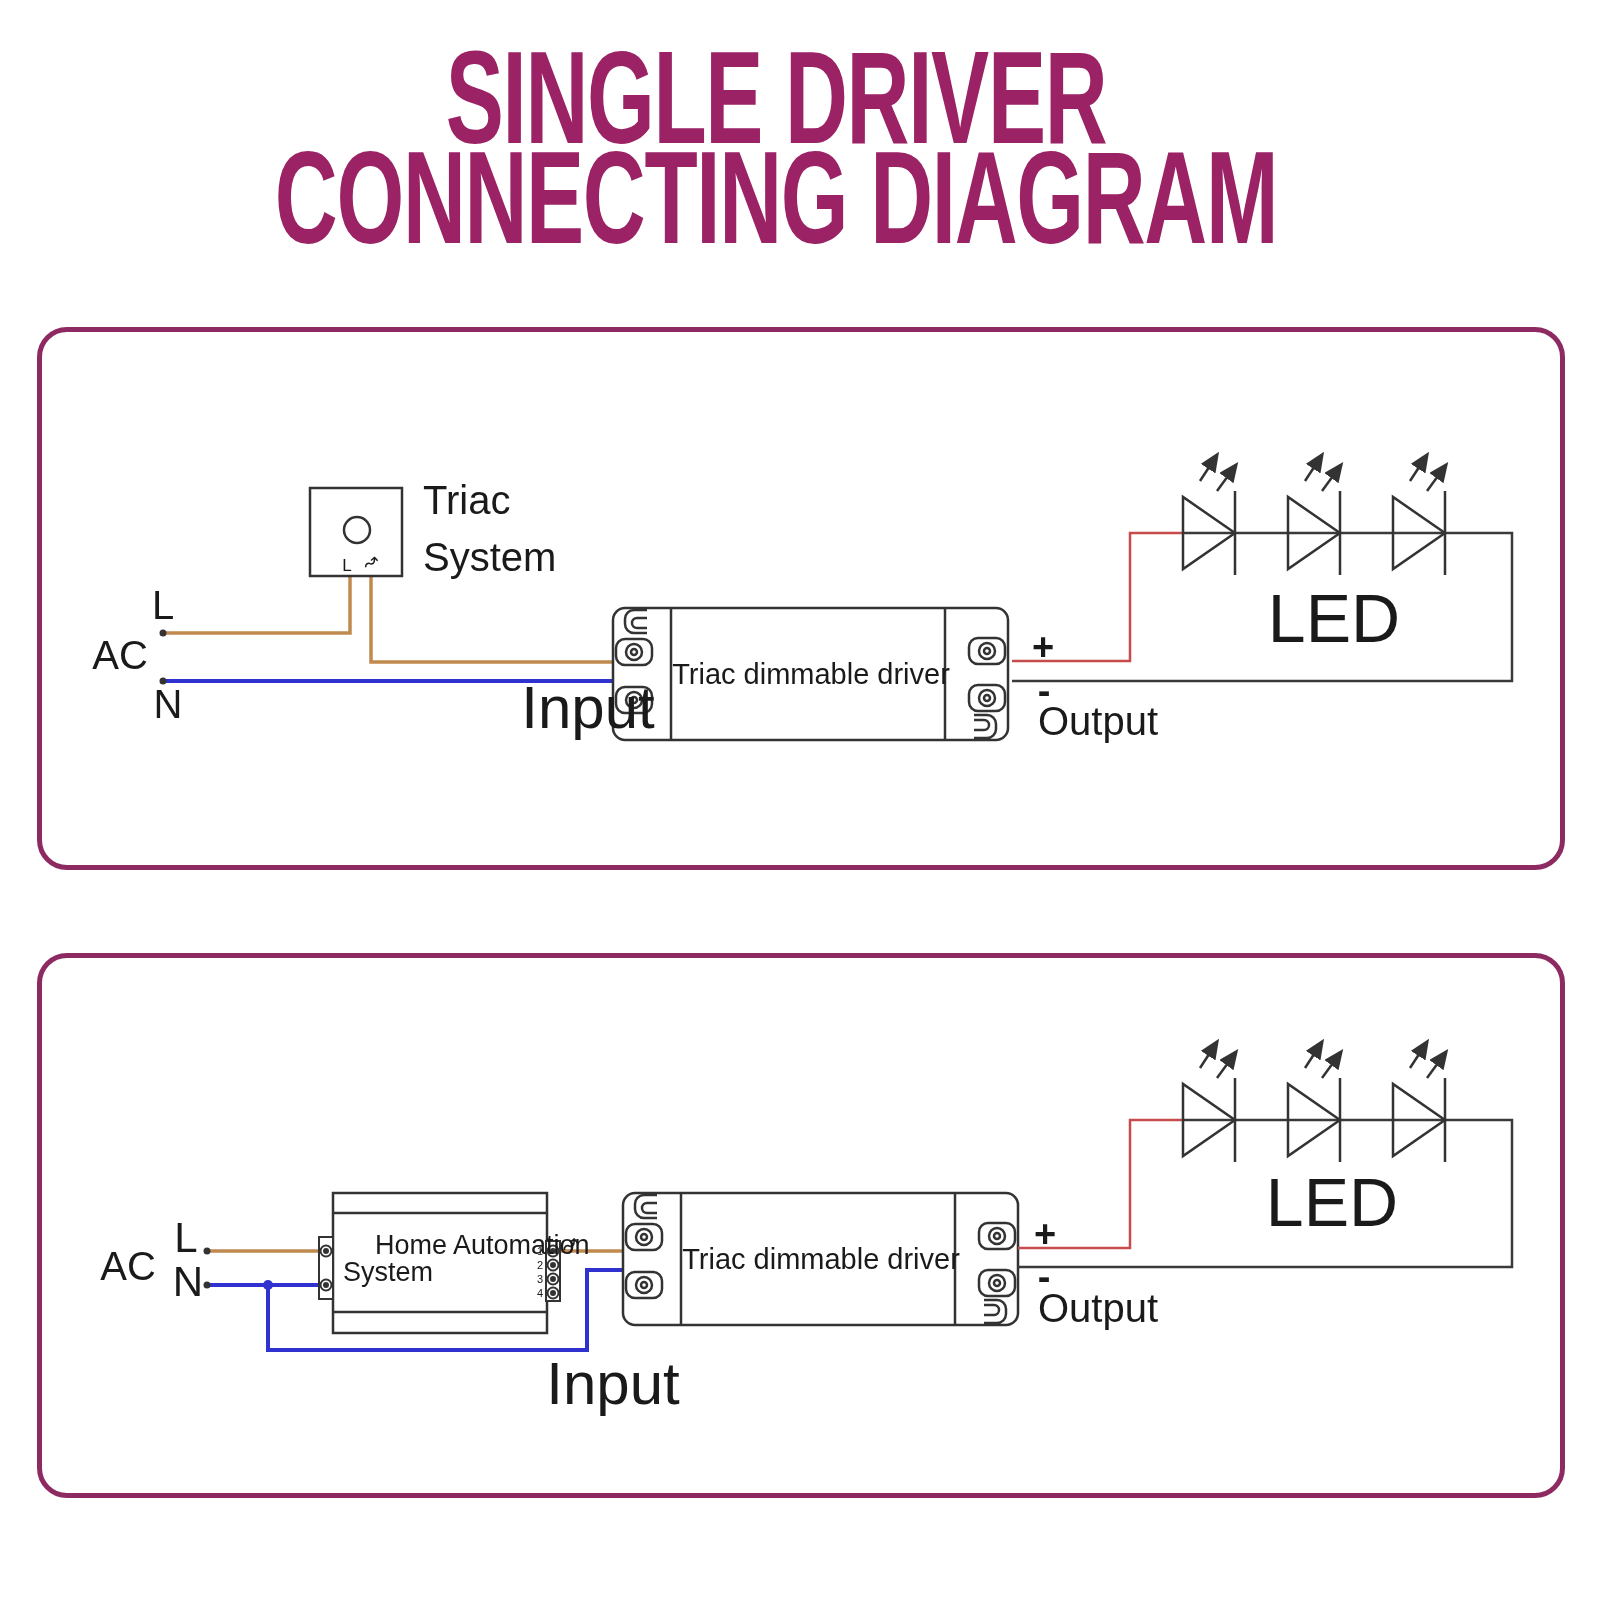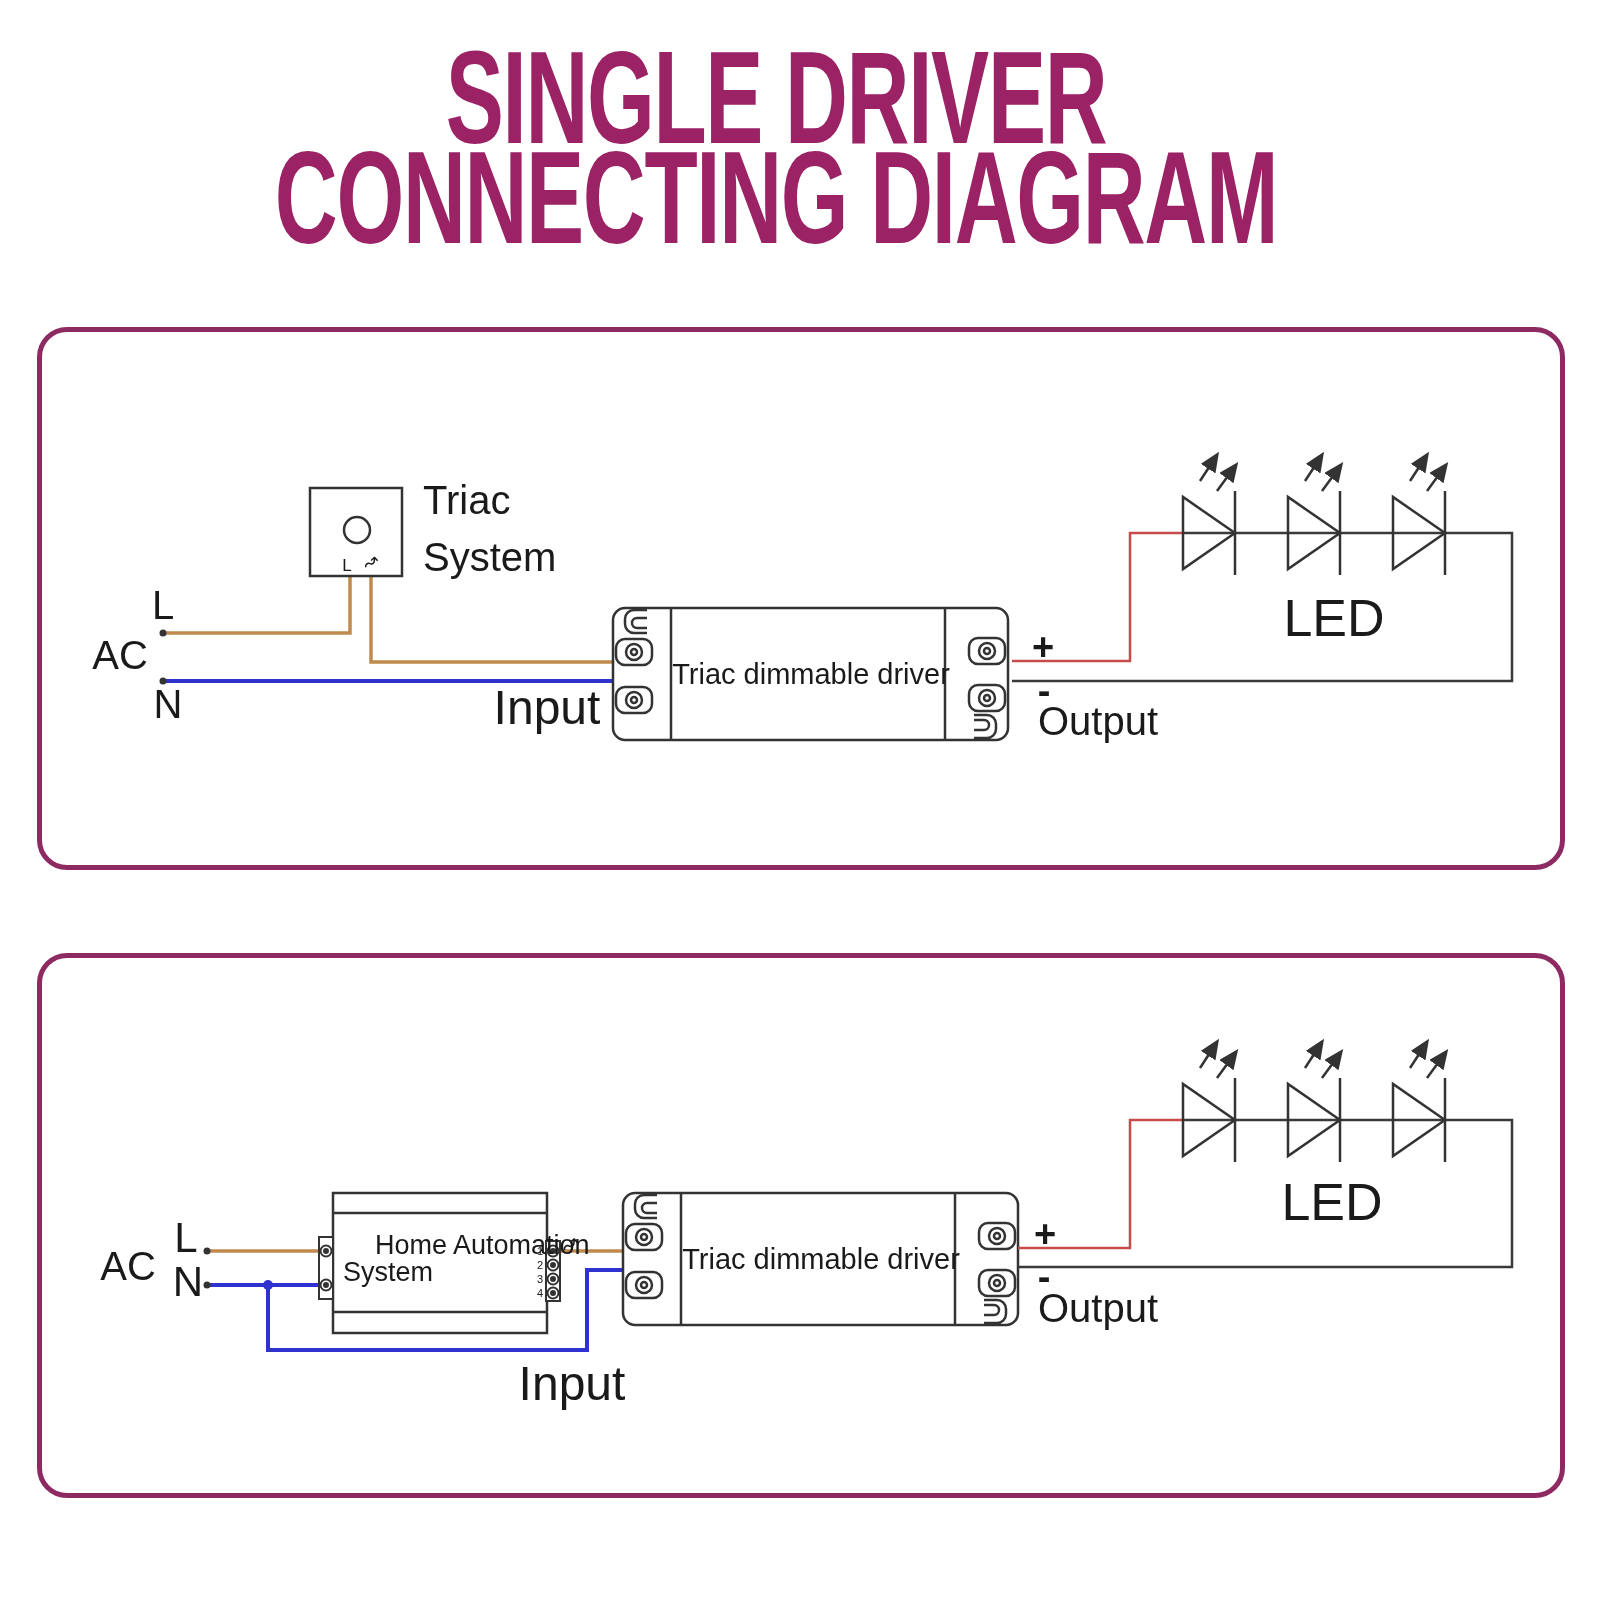--- a/index.html
+++ b/index.html
@@ -12,21 +12,21 @@
          font-family:"Liberation Sans",sans-serif;color:var(--text);padding-left:32px;}
   .title-wrap{position:absolute;left:0;top:48px;width:1552px;text-align:center;}
   .title-line{font-size:132px;font-weight:bold;line-height:100px;color:var(--title);
               transform:scaleX(0.66);transform-origin:50% 50%;letter-spacing:-2px;white-space:nowrap;}
   .panel{position:absolute;border:5px solid var(--panel-border);border-radius:30px;background:#fff;}
   .panel.p1{left:37px;top:327px;width:1518px;height:533px;}
   .panel.p2{left:37px;top:953px;width:1518px;height:535px;}
   svg.layer{position:absolute;left:0;top:0;}
   .lbl{position:absolute;transform:translate(-50%,-50%);white-space:nowrap;line-height:1;}
   .lbl.left{transform:translate(0,-50%);}
-  .f46{font-size:40px;} .f48{font-size:48px;} .f42{font-size:42px;} .f52{font-size:52px;text-align:center;}
+  .f46{font-size:40px;} .f48{font-size:60px;margin-left:41px;} .f42{font-size:42px;} .f52{font-size:68px;text-align:center;}
   .f29{font-size:29px;} .f27{font-size:27px;} .f17{font-size:17px;} .f11{font-size:11px;}
   .pm{font-weight:bold;font-size:38px;}
   .dimsym{display:inline-block;transform:rotate(-42deg);font-size:20px;}
   .dimsym.small{font-size:18px;}
 </style>
 </head>
 <body>
 
 <div class="stage">
 

